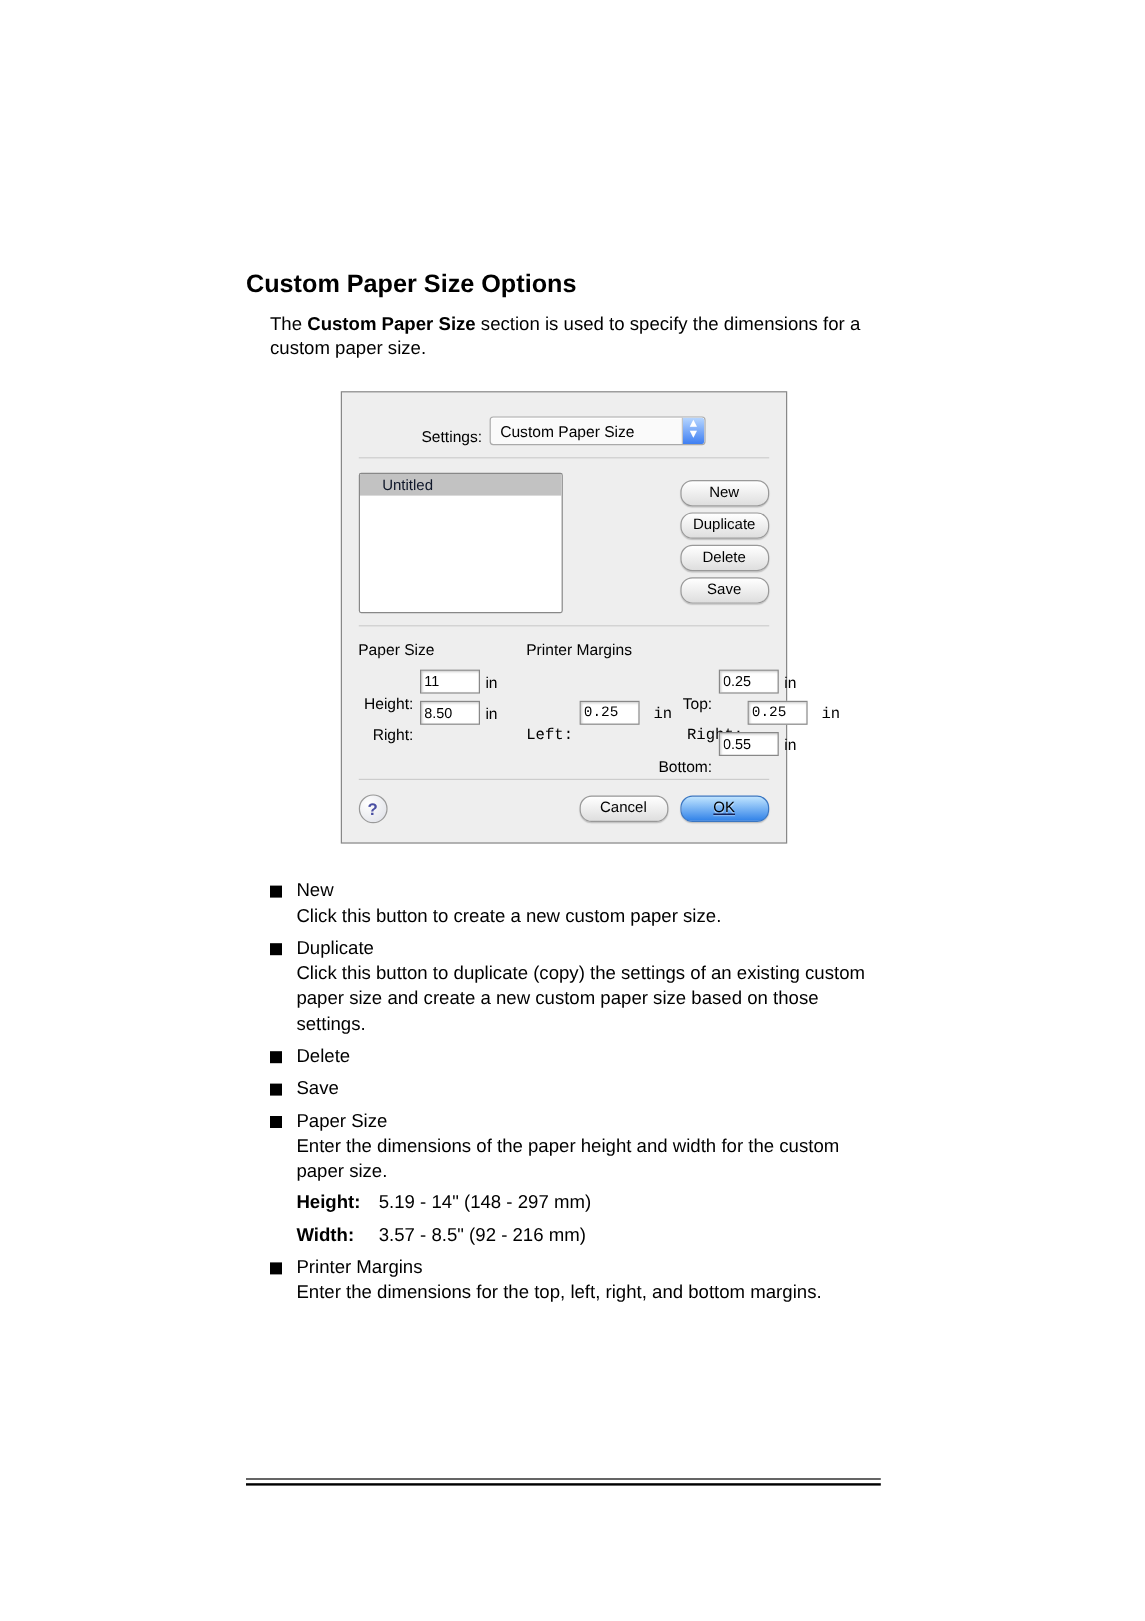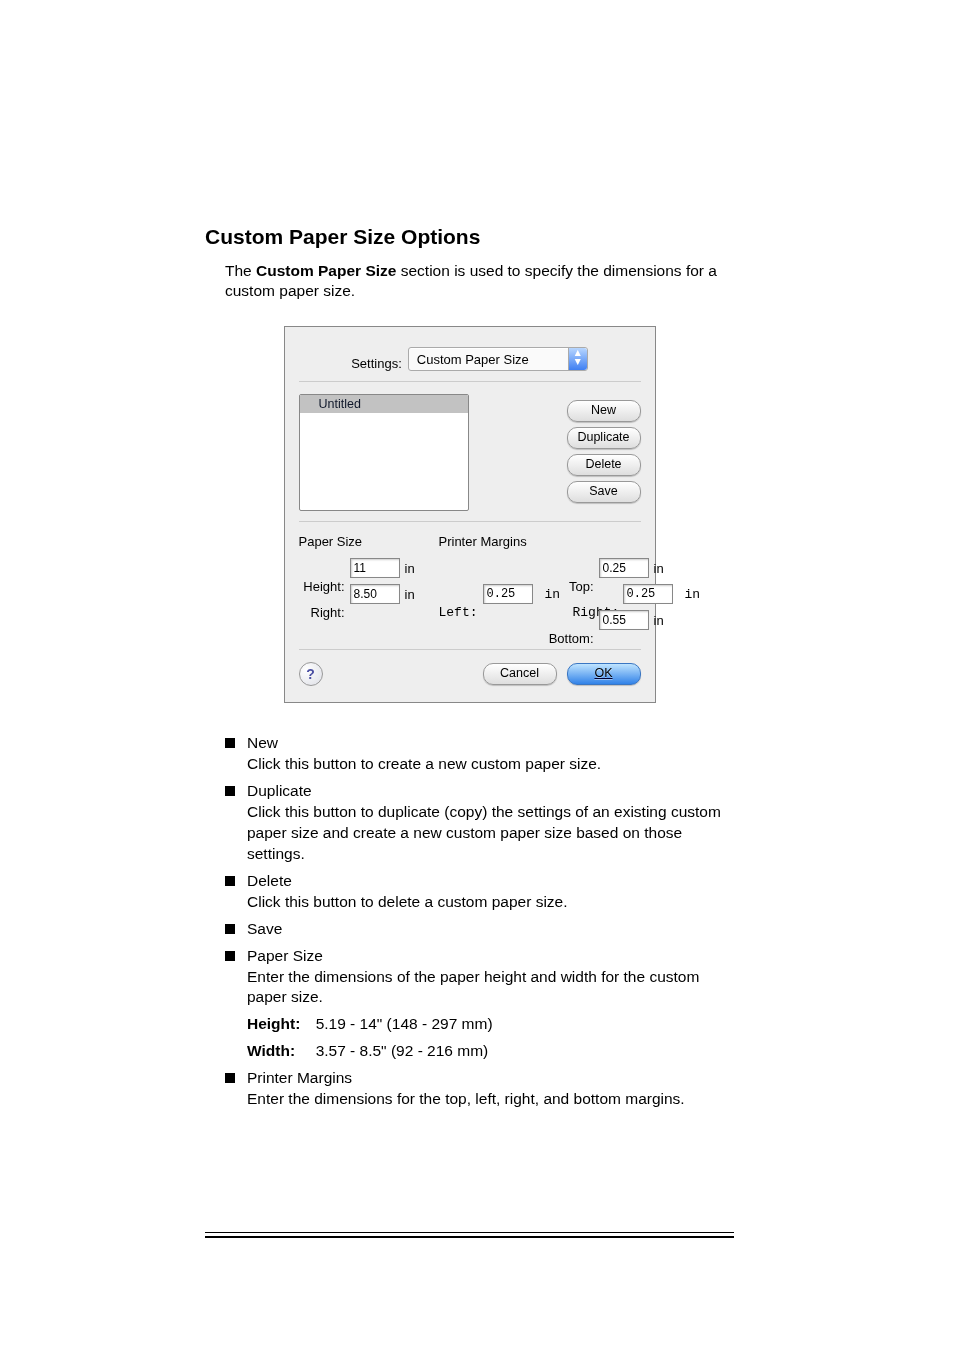--- a/index.html
+++ b/index.html
@@ -312,21 +312,20 @@
     <li>
       <span class="opt-title">New</span>
       <span class="sub">Click this button to create a new custom paper size.</span>
     </li>
     <li>
       <span class="opt-title">Duplicate</span>
       <span class="sub">Click this button to duplicate (copy) the settings of an existing custom paper size and create a new custom paper size based on those settings.</span>
     </li>
     <li>
       <span class="opt-title">Delete</span>
-      <span class="sub">Click this button to delete a custom paper size.</span>
     </li>
     <li>
       <span class="opt-title">Save</span>
     </li>
     <li>
       <span class="opt-title">Paper Size</span>
       <span class="sub">Enter the dimensions of the paper height and width for the custom paper size.</span>
       <span class="sub measure-row">
         <span class="measure-lbl"><span>Height</span>:</span>&nbsp;&nbsp;<span>5.19 - 14" (148 - 297 mm)</span>
       </span>

